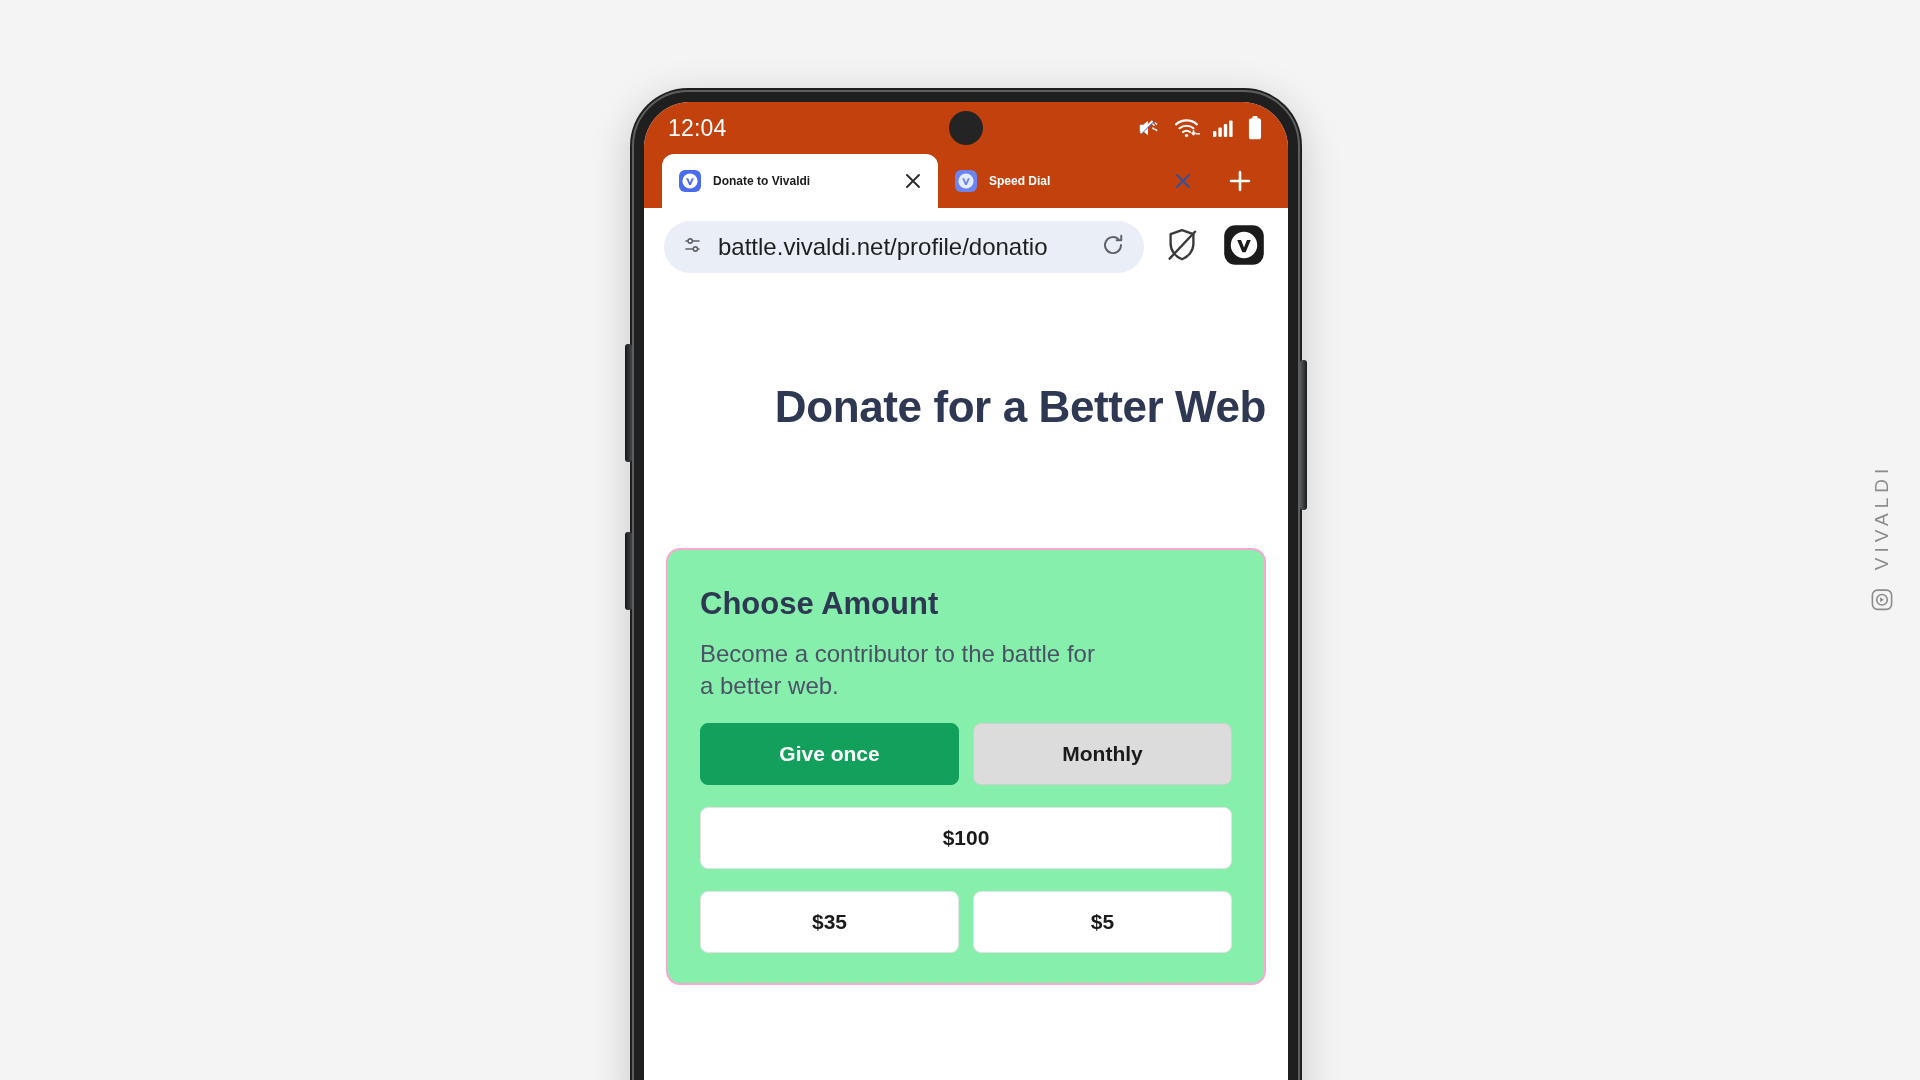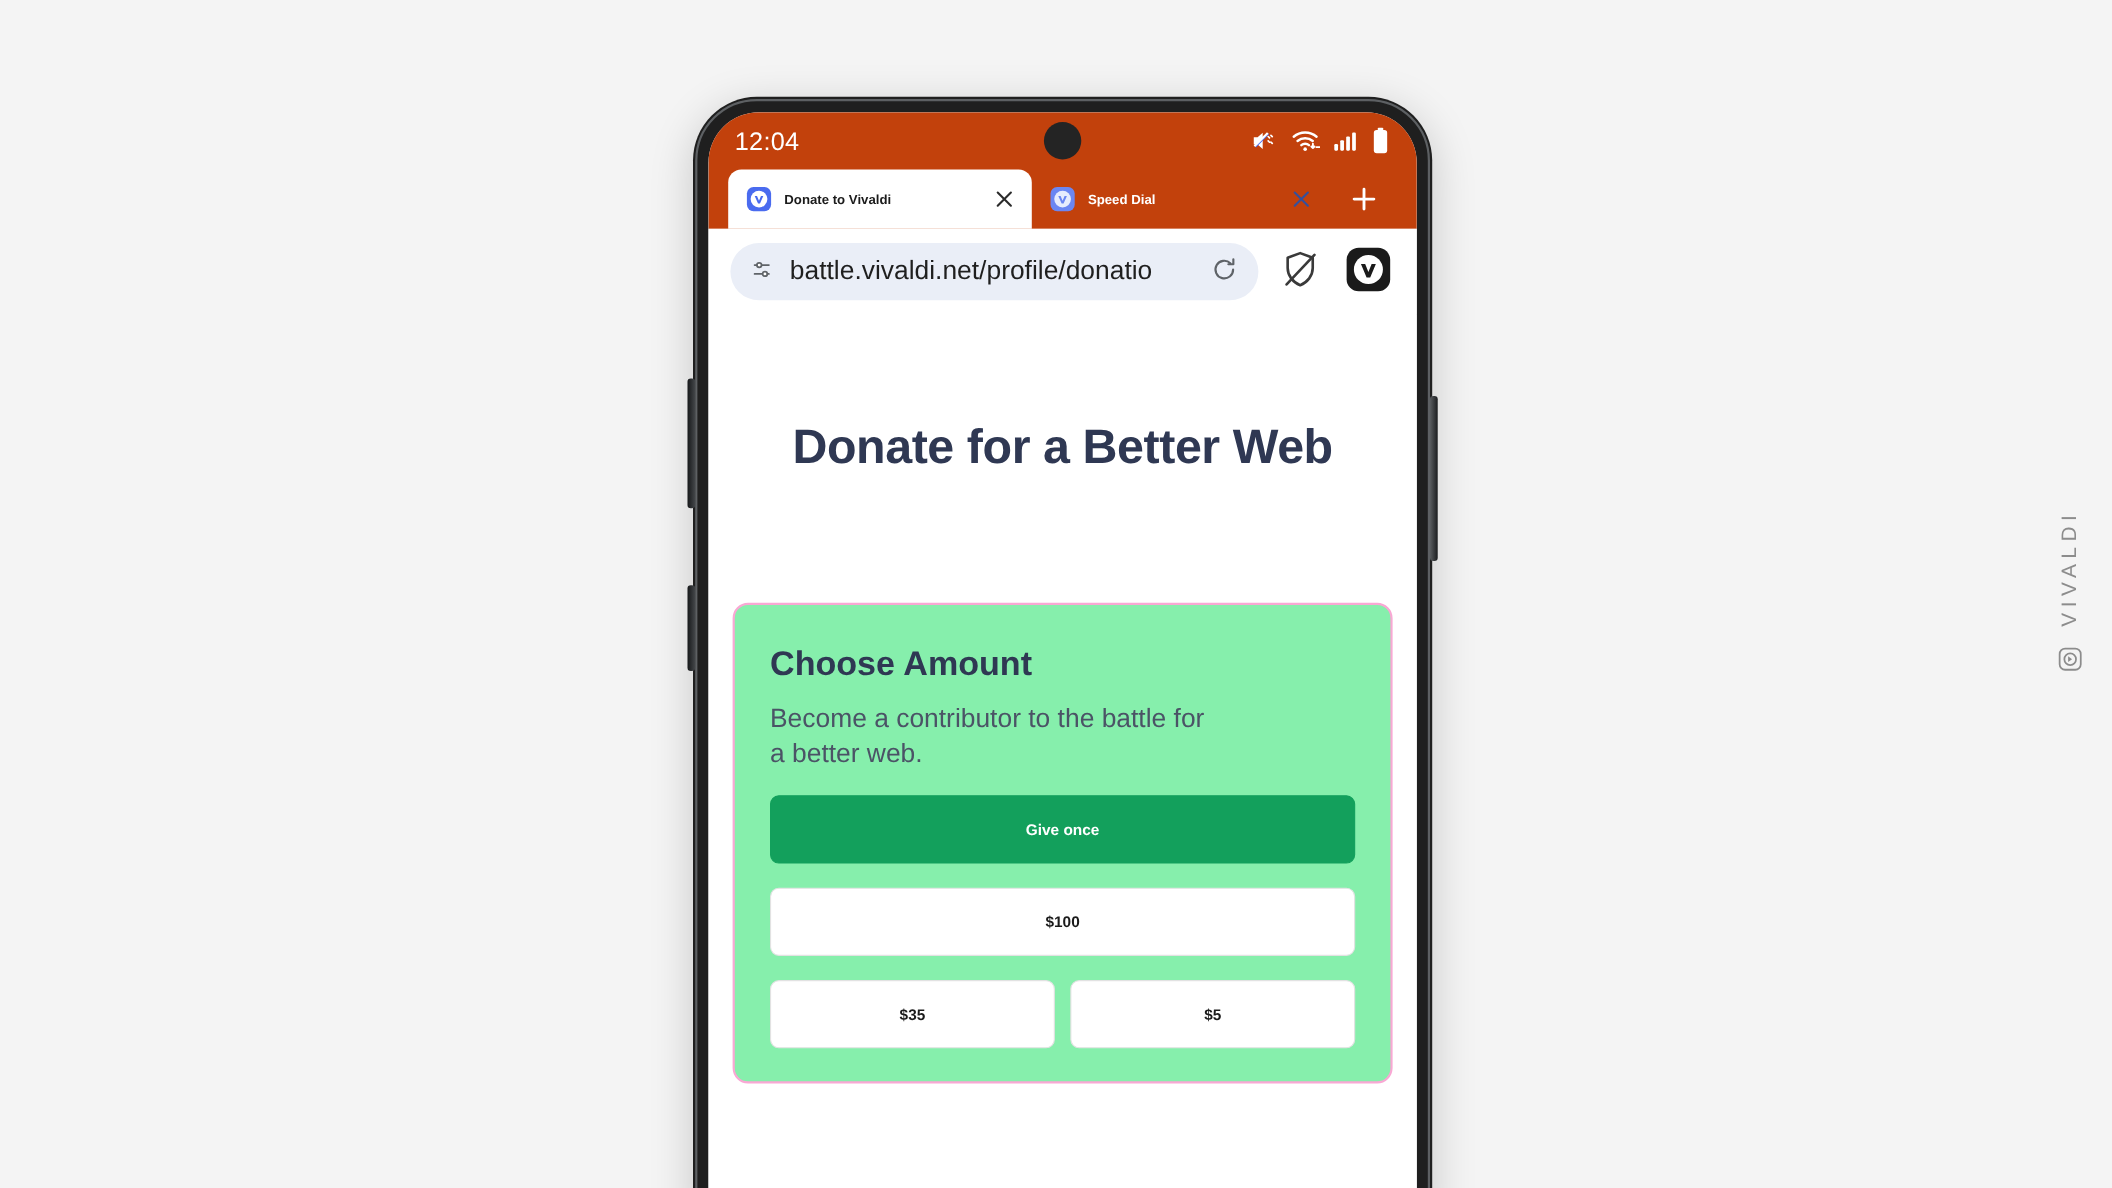--- a/index.html
+++ b/index.html
@@ -93,38 +93,38 @@
   #shield-btn, #vivaldi-btn { flex:0 0 auto; width:48px; height:48px;
     display:flex; align-items:center; justify-content:center; }
 
   
   #page-content {
     background:#ffffff; height:calc(100% - 184px);
     overflow:hidden; padding:0 22px;
   }
   #page-title {
     font-size:44px; font-weight:bold; color:#2f3853;
-    text-align:center; letter-spacing:-.4px;
+    text-align:right; letter-spacing:-.4px;
     margin-top:96px;
   }
   #donation-card {
     margin-top:116px; border:2px solid #f9a8d4;
     border-radius:14px; background:#86efac; padding:36px 32px 30px;
   }
   #card-title { font-size:31px; font-weight:bold; color:#2f3853; }
   #card-desc {
     font-size:24px; color:#4b5366; line-height:1.32;
     margin-top:16px; max-width:410px;
   }
 
   .btn-row { display:flex; gap:14px; margin-top:22px; }
   .opt-btn {
     height:62px; border-radius:8px; display:flex;
     align-items:center; justify-content:center;
-    font-size:14px; font-weight:bold; flex:1 1 0;
+    font-size:21px; font-weight:bold; flex:1 1 0;
   }
   .opt-btn.selected { background:#13a05c; color:#ffffff; border:1px solid #13a05c; }
   .opt-btn.neutral  { background:#dcdcdc; color:#1b1b1b; border:1px solid #cfcfcf; }
   .opt-btn.plain    { background:#ffffff; color:#1b1b1b; border:1px solid #e2e2e2; }
   #amount-row-1 .opt-btn { height:62px; }
   #amount-row-2 .opt-btn { height:62px; }
 
   
   #watermark {
     position:absolute; right:26px; top:50%;
@@ -271,20 +271,21 @@
 
       <div id="page-content">
         <h1 id="page-title">Donate for a Better Web</h1>
 
         <div id="donation-card">
           <div id="card-title">Choose Amount</div>
           <p id="card-desc">Become a contributor to the battle for a better web.</p>
 
           <div class="btn-row" id="frequency-row">
             <div class="opt-btn selected">Give once</div>
+            <div class="opt-btn neutral">Monthly</div>
           </div>
 
           <div class="btn-row" id="amount-row-1">
             <div class="opt-btn plain">$100</div>
           </div>
 
           <div class="btn-row" id="amount-row-2">
             <div class="opt-btn plain">$35</div>
             <div class="opt-btn plain">$5</div>
           </div>

